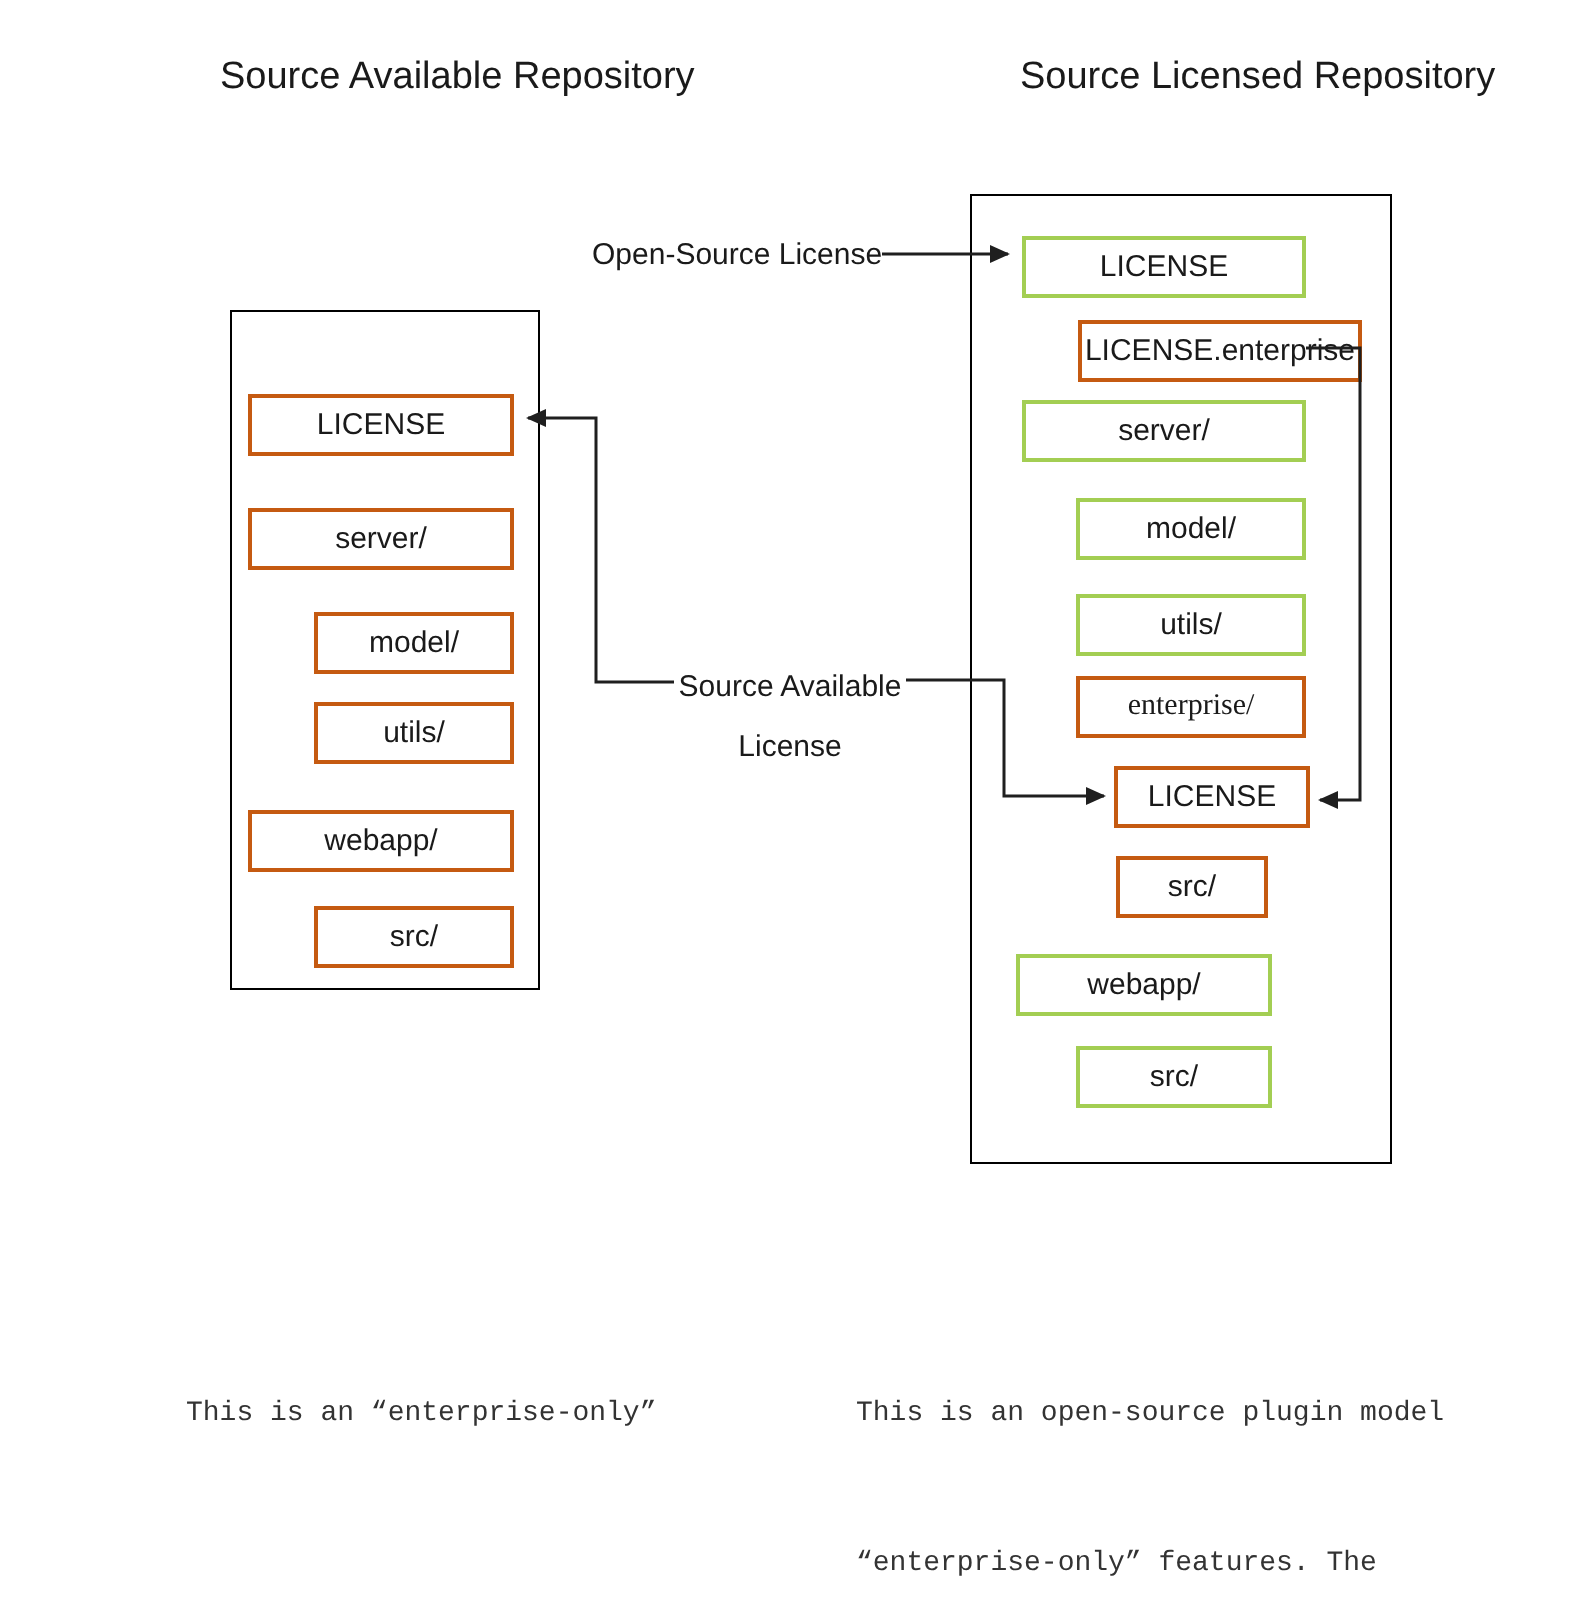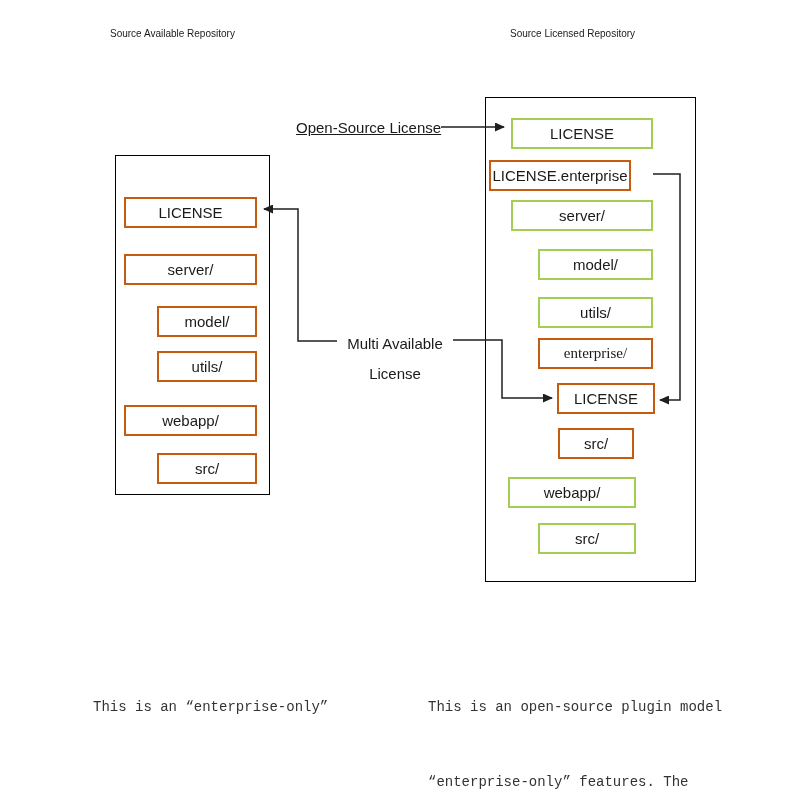--- a/index.html
+++ b/index.html
@@ -1,34 +1,34 @@
 <!DOCTYPE html>
 <html><head>
 <meta charset="utf-8">
 <style>
   html,body{margin:0;padding:0;background:#ffffff;}
   #canvas{
     position:relative;width:788px;height:801px;background:#ffffff;overflow:hidden;
     font-family:"Liberation Sans", sans-serif;color:#1f1f1f;
   }
   .title{
-    position:absolute;font-size:10px;color:#1a1a1a;white-space:nowrap;
+    position:absolute;font-size:19px;color:#1a1a1a;white-space:nowrap;
   }
   .repo-outer{
     position:absolute;border:1px solid #000000;background:transparent;
   }
   .fbox{
     position:absolute;height:27px;background:#ffffff;
     display:flex;align-items:center;justify-content:center;
     font-size:15px;color:#1a1a1a;white-space:nowrap;
   }
   .fbox.orange{border:2px solid #C55A11;}
   .fbox.green{border:2px solid #A3CE53;}
   .conn-label{
-    position:absolute;font-size:15px;color:#1a1a1a;white-space:nowrap;background:#ffffff;text-decoration:underline;
+    position:absolute;font-size:15px;color:#1a1a1a;white-space:nowrap;background:#ffffff;
   }
   .sa-label{
     position:absolute;left:337px;top:329px;width:116px;text-align:center;
     font-size:15px;line-height:30px;color:#1a1a1a;background:#ffffff;
   }
   .note{
     position:absolute;font-family:"Liberation Mono", monospace;
     font-size:14px;line-height:25px;color:#333333;white-space:pre;
   }
   #connector-svg{position:absolute;left:0;top:0;pointer-events:none;}
@@ -46,21 +46,21 @@
   <div class="fbox orange" style="left:124px;top:197px;width:129px;">LICENSE</div>
   <div class="fbox orange" style="left:124px;top:254px;width:129px;">server/</div>
   <div class="fbox orange" style="left:157px;top:306px;width:96px;">model/</div>
   <div class="fbox orange" style="left:157px;top:351px;width:96px;">utils/</div>
   <div class="fbox orange" style="left:124px;top:405px;width:129px;">webapp/</div>
   <div class="fbox orange" style="left:157px;top:453px;width:96px;">src/</div>
 
   <div class="repo-outer" style="left:485px;top:97px;width:209px;height:483px;"></div>
 
   <div class="fbox green" style="left:511px;top:118px;width:138px;">LICENSE</div>
-  <div class="fbox orange" style="left:489px;top:160px;width:138px;">LICENSE.enterprise</div>
+  <div class="fbox orange" style="left:539px;top:160px;width:138px;">LICENSE.enterprise</div>
   <div class="fbox green" style="left:511px;top:200px;width:138px;">server/</div>
   <div class="fbox green" style="left:538px;top:249px;width:111px;">model/</div>
   <div class="fbox green" style="left:538px;top:297px;width:111px;">utils/</div>
   <div class="fbox orange" style="left:538px;top:338px;width:111px;font-family:Liberation Serif, serif;">enterprise/</div>
   <div class="fbox orange" style="left:557px;top:383px;width:94px;">LICENSE</div>
   <div class="fbox orange" style="left:558px;top:428px;width:72px;">src/</div>
   <div class="fbox green" style="left:508px;top:477px;width:124px;">webapp/</div>
   <div class="fbox green" style="left:538px;top:523px;width:94px;">src/</div>
 
   <svg id="connector-svg" width="788" height="801">
@@ -70,21 +70,21 @@
       </marker>
     </defs>
     <path d="M433 127 L504 127" stroke="#1f1f1f" stroke-width="1.5" fill="none" marker-end="url(#arrow)"></path>
     <path d="M340 341 L298 341 L298 209 L264 209" stroke="#1f1f1f" stroke-width="1.5" fill="none" marker-end="url(#arrow)"></path>
     <path d="M450 340 L502 340 L502 398 L552 398" stroke="#1f1f1f" stroke-width="1.5" fill="none" marker-end="url(#arrow)"></path>
     <path d="M653 174 L680 174 L680 400 L660 400" stroke="#1f1f1f" stroke-width="1.5" fill="none" marker-end="url(#arrow)"></path>
   </svg>
 
   <div class="conn-label" style="left:296px;top:119px;">Open-Source License</div>
   <div class="sa-label">
-    <div>Multi Available</div>
+    <div>Source Available</div>
     <div>License</div>
   </div>
 
   <div class="note" style="left:93px;top:645px;">
     <div>This is an “enterprise-only”</div>
     
   </div>
   <div class="note" style="left:428px;top:645px;">
     <div>This is an open-source plugin model</div>
     <div>“enterprise-only” features. The</div>

